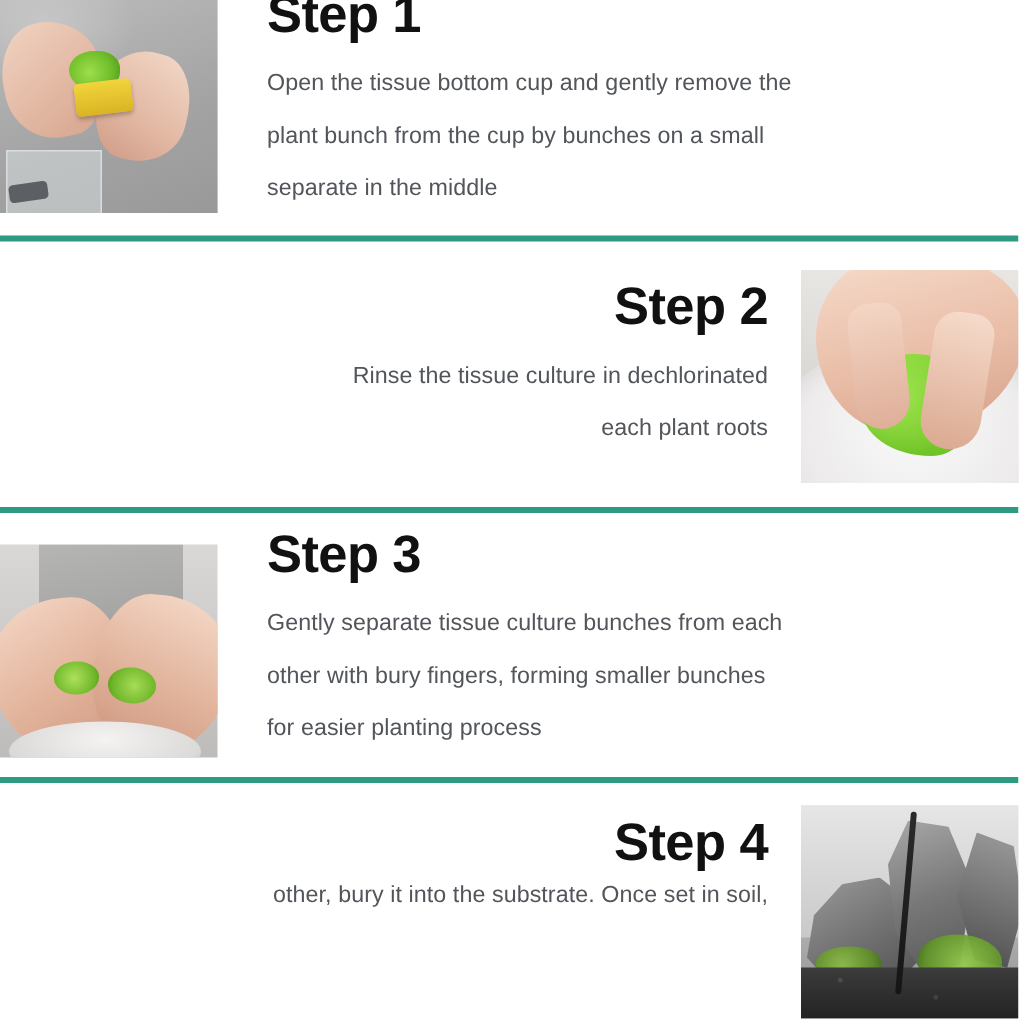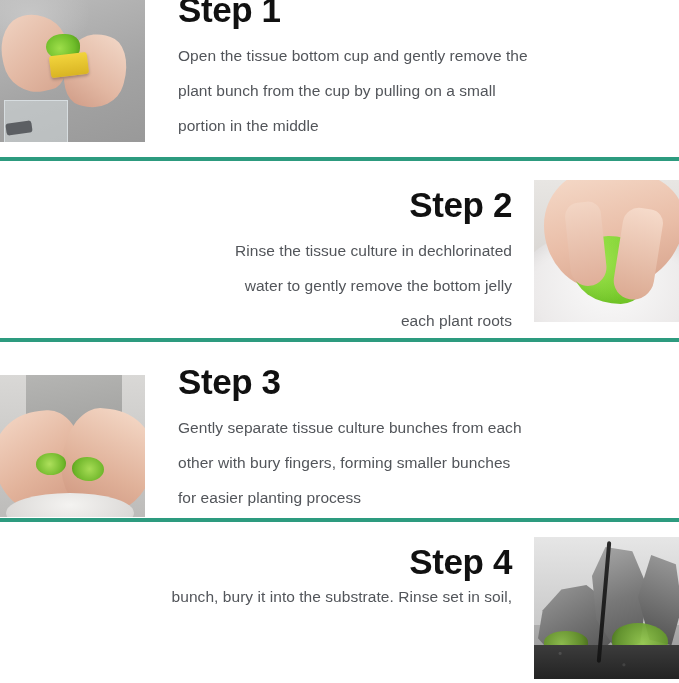--- a/index.html
+++ b/index.html
@@ -260,22 +260,22 @@
           <div class="plant"></div>
           <div class="cup"></div>
           <div class="tank"></div>
           <div class="tank-dark"></div>
         </div>
       </div>
 
       <div class="text-col align-left" style="left:178px; top:-8px; width:470px;">
         <h2 class="heading">Step 1</h2>
         <p class="body-text" style="margin-top:11px;">Open the tissue bottom cup and gently remove the</p>
-        <p class="body-text">plant bunch from the cup by pulling on a small</p>
-        <p class="body-text">portion in the middle</p>
+        <p class="body-text">plant bunch from the cup by bunches on a small</p>
+        <p class="body-text">separate in the middle</p>
       </div>
     </div>
   </section>
 
   <div class="divider" style="top:157px;"></div>
 
   <section class="step" style="top:161px; height:177px;">
     <div class="step-inner">
       <div class="photo right ph2" style="top:19px;">
         <div class="photo-canvas">
@@ -283,29 +283,28 @@
           <div class="hand"></div>
           <div class="moss"></div>
           <div class="fingerA"></div>
           <div class="fingerB"></div>
         </div>
       </div>
 
       <div class="text-col align-right" style="left:42px; top:10px; width:470px;">
         <h2 class="heading">Step 2</h2>
         <p class="body-text" style="margin-top:11px;text-align:right;">Rinse the tissue culture in dechlorinated</p>
-        <p class="body-text">water to gently remove the bottom jelly</p>
         <p class="body-text">each plant roots</p>
       </div>
     </div>
   </section>
 
   <div class="divider" style="top:338px;"></div>
 
-  <section class="step" style="top:354px; height:176px;">
+  <section class="step" style="top:342px; height:176px;">
     <div class="step-inner">
       <div class="photo left ph3" style="top:21px;">
         <div class="photo-canvas">
           <div class="bg-shirt"></div>
           <div class="handL"></div>
           <div class="handR"></div>
           <div class="sprigL"></div>
           <div class="sprigR"></div>
           <div class="dish"></div>
         </div>
@@ -333,18 +332,18 @@
           <div class="plant-a"></div>
           <div class="plant-b"></div>
           <div class="substrate"></div>
           <div class="tweezer"></div>
           <div class="grain"></div>
         </div>
       </div>
 
       <div class="text-col align-right" style="left:42px; top:6px; width:470px;">
         <h2 class="heading">Step 4</h2>
-        <p class="body-text">bunch, bury it into the substrate. Rinse set in soil,</p>
+        <p class="body-text">other, bury it into the substrate. Once set in soil,</p>
       </div>
     </div>
   </section>
 
 </div>
 
 </body></html>

